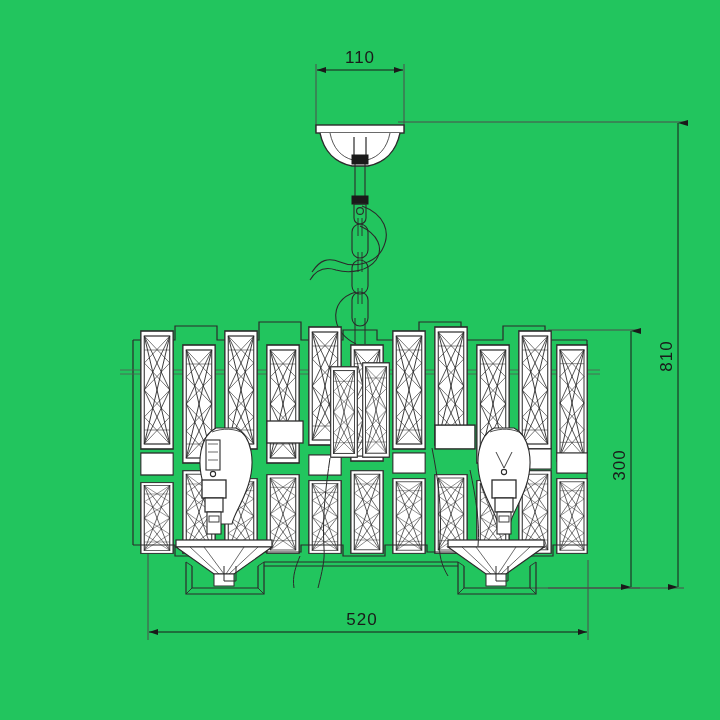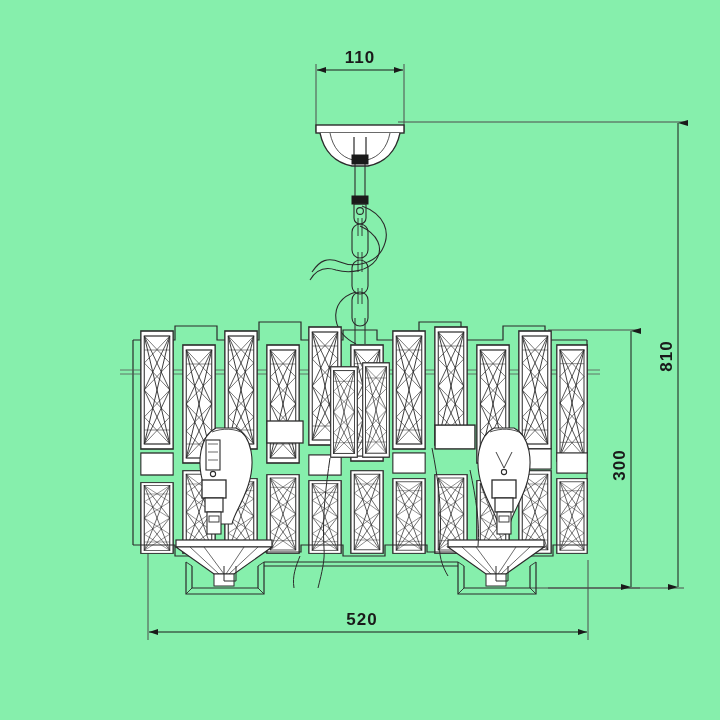--- a/index.html
+++ b/index.html
@@ -8,23 +8,22 @@
     padding: 0;
     background: #ffffff;
   }
   body {
     font-family: "Liberation Sans", sans-serif;
   }
   #drawing-root {
     position: relative;
     width: 720px;
     height: 720px;
-    background: #86efac;
+    background: #22c55e;
     overflow: hidden;
-    font-weight: bold;
   }
   #drawing-svg {
     position: absolute;
     left: 0;
     top: 0;
     width: 720px;
     height: 720px;
     display: block;
   }
   .dim-text {

